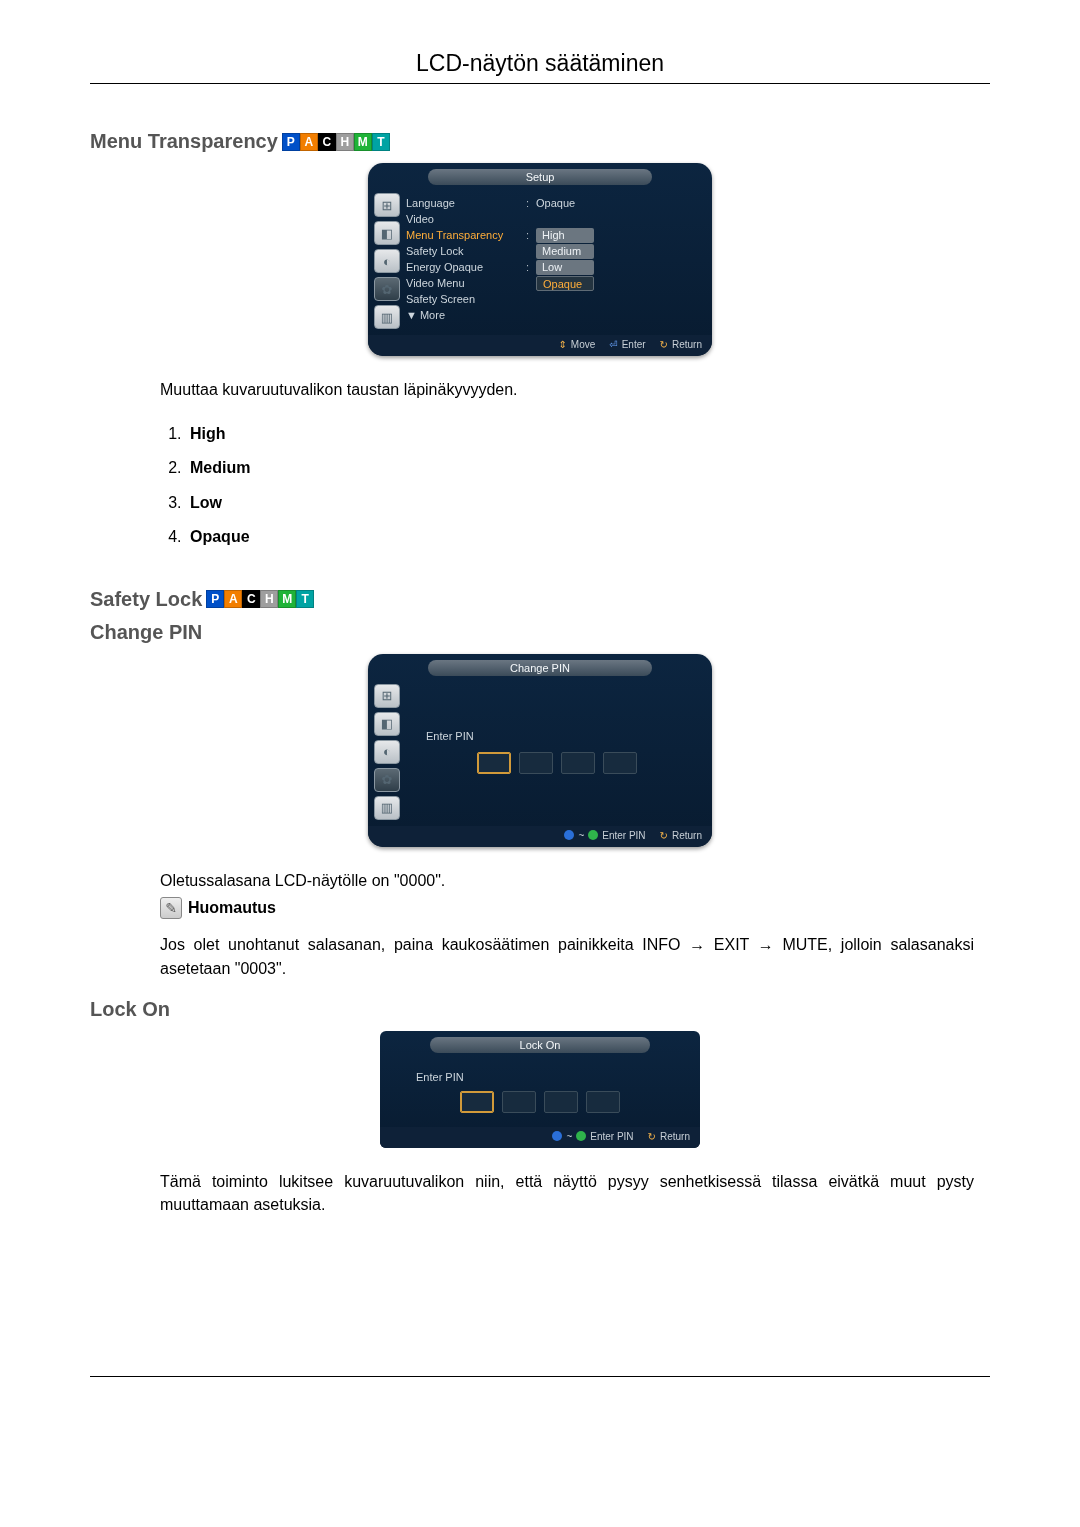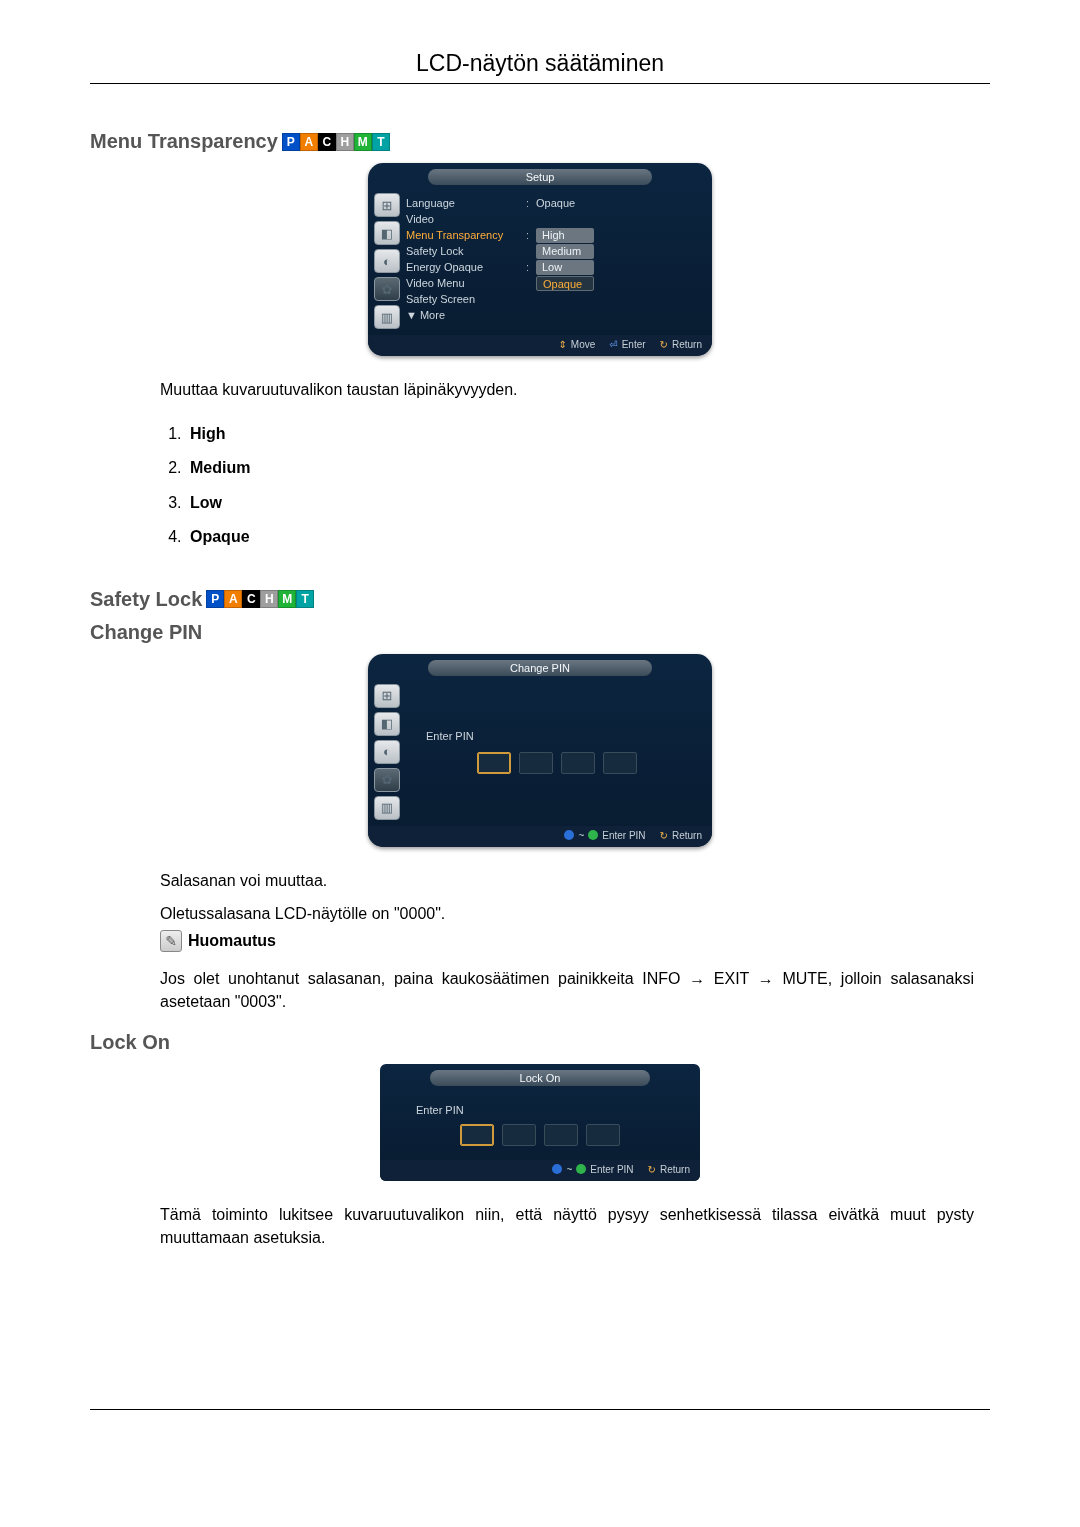--- a/index.html
+++ b/index.html
@@ -364,21 +364,20 @@
       <span class="foot-group"><span class="foot-circle fc-blue"></span>~<span class="foot-circle fc-green"></span><span>Enter PIN</span></span>
       <span class="foot-group">
           <span class="foot-icon">↻</span>
           <span>Return</span>
         </span>
     </div>
   </div>
 </div>
 
 <div class="indent-block">
-  <p class="para" style="margin-bottom:10px;">Salasanan voi muuttaa.</p>
   <p class="para" style="margin-bottom:4px;">Oletussalasana LCD-näytölle on "0000".</p>
   <div class="note-row">
     <span class="note-icon">✎</span>
     <span class="note-label">Huomautus</span>
   </div>
   <p class="para justify">Jos olet unohtanut salasanan, paina kaukosäätimen painikkeita INFO → EXIT → MUTE, jolloin salasanaksi asetetaan "0003".</p>
 </div>
 
 <div class="sub-heading">Lock On</div>
 

